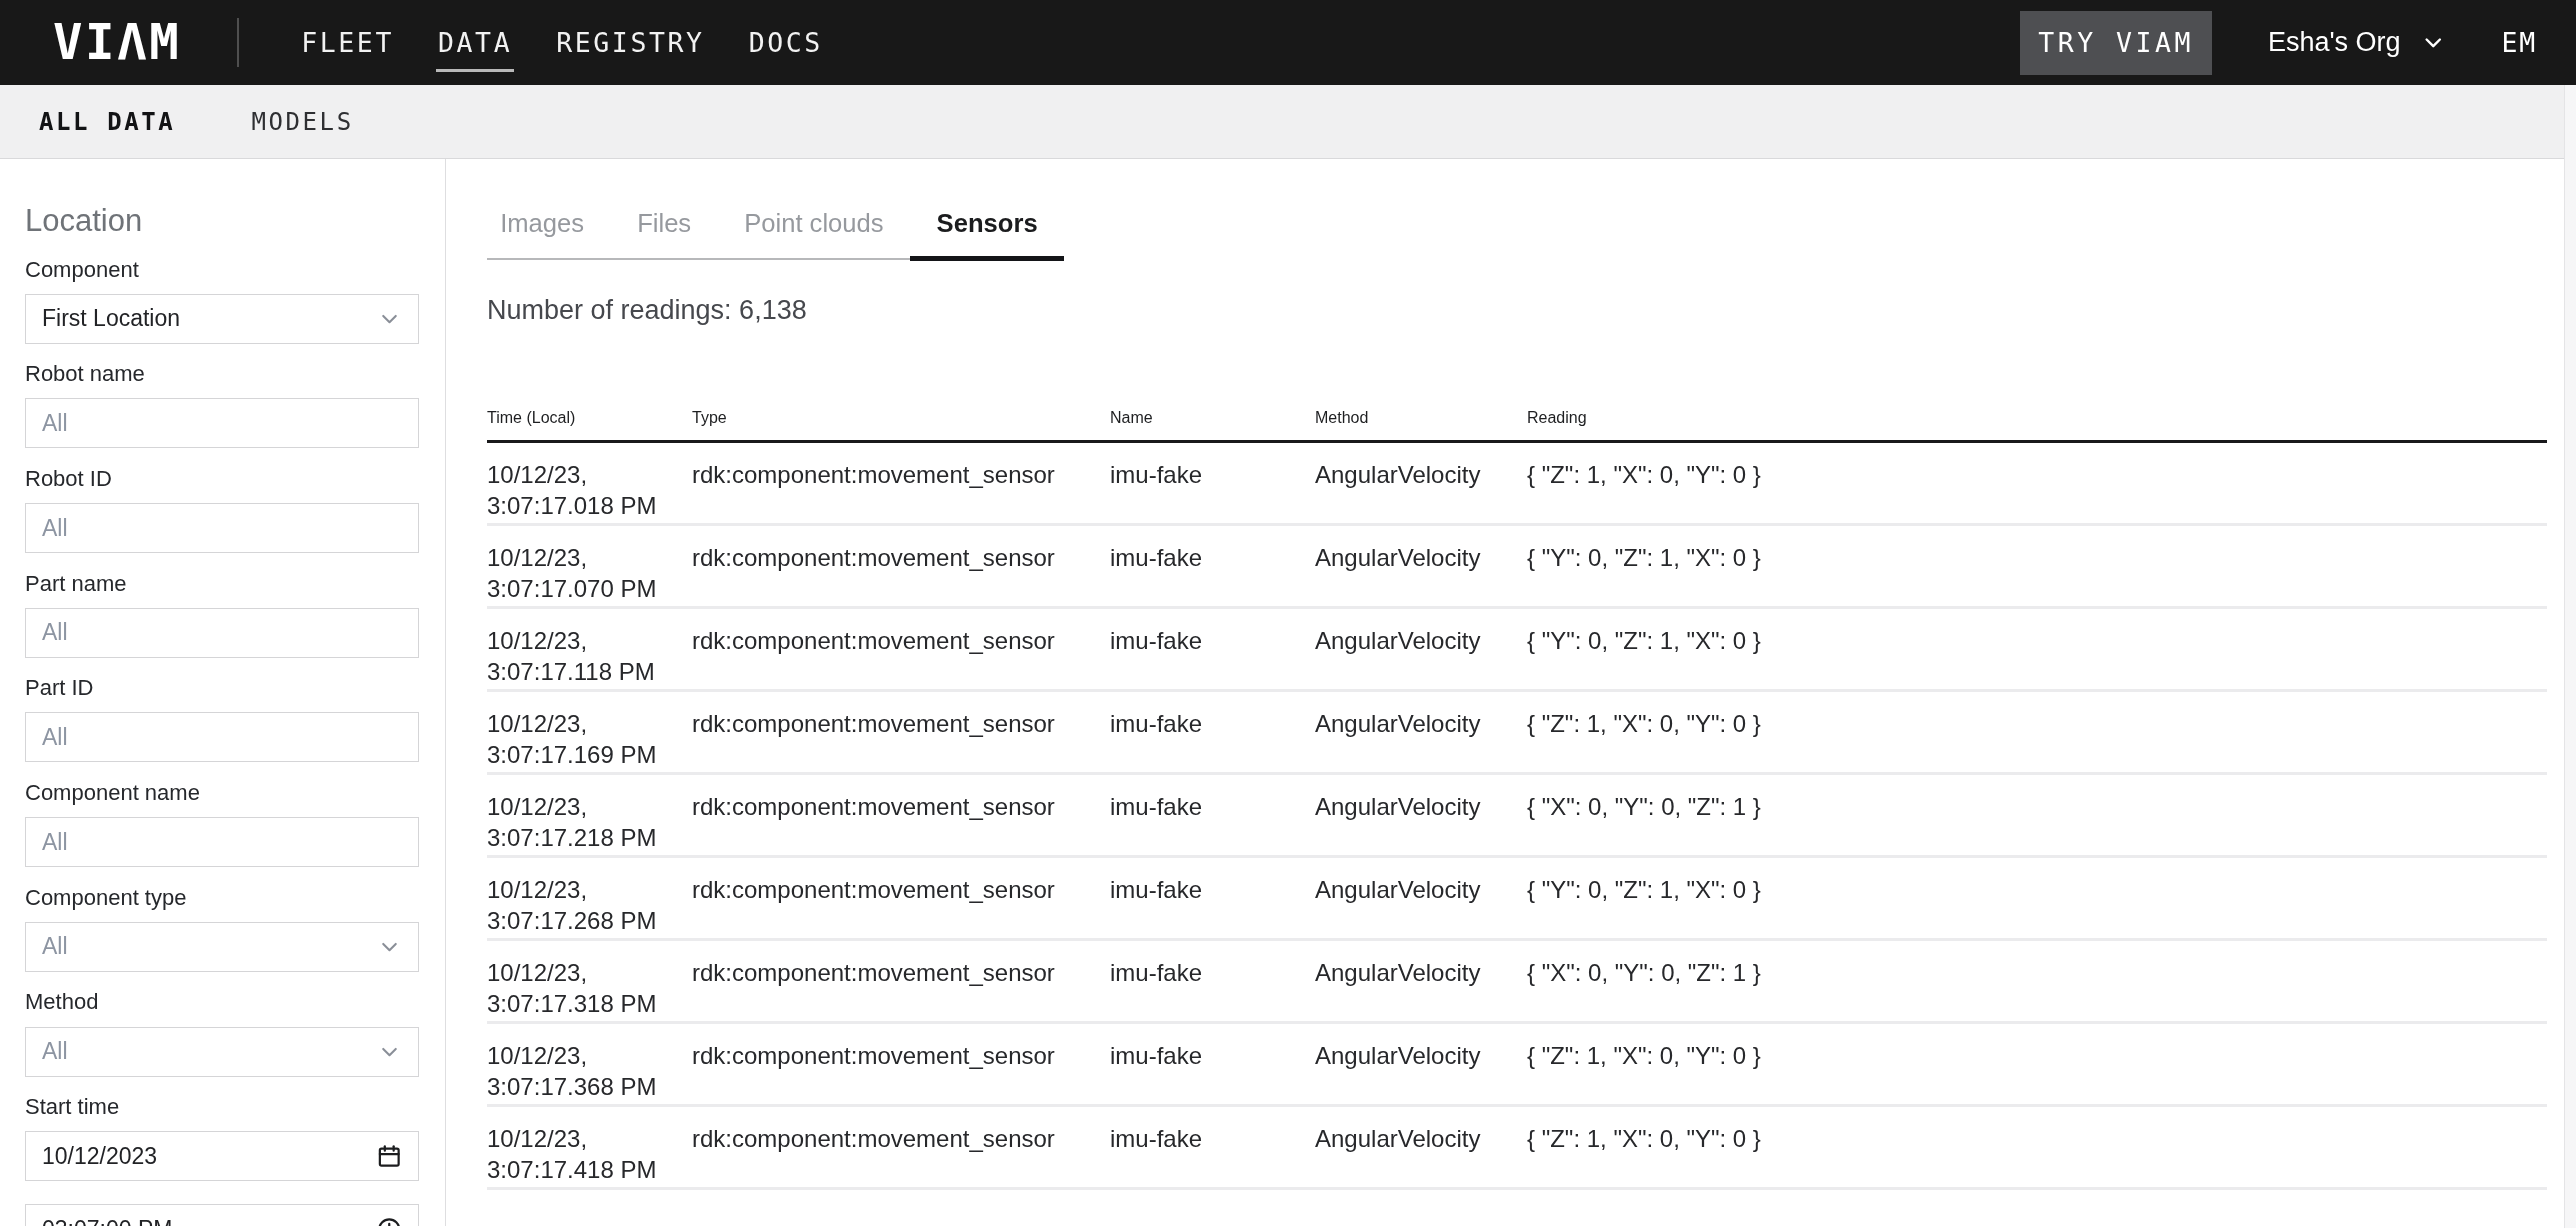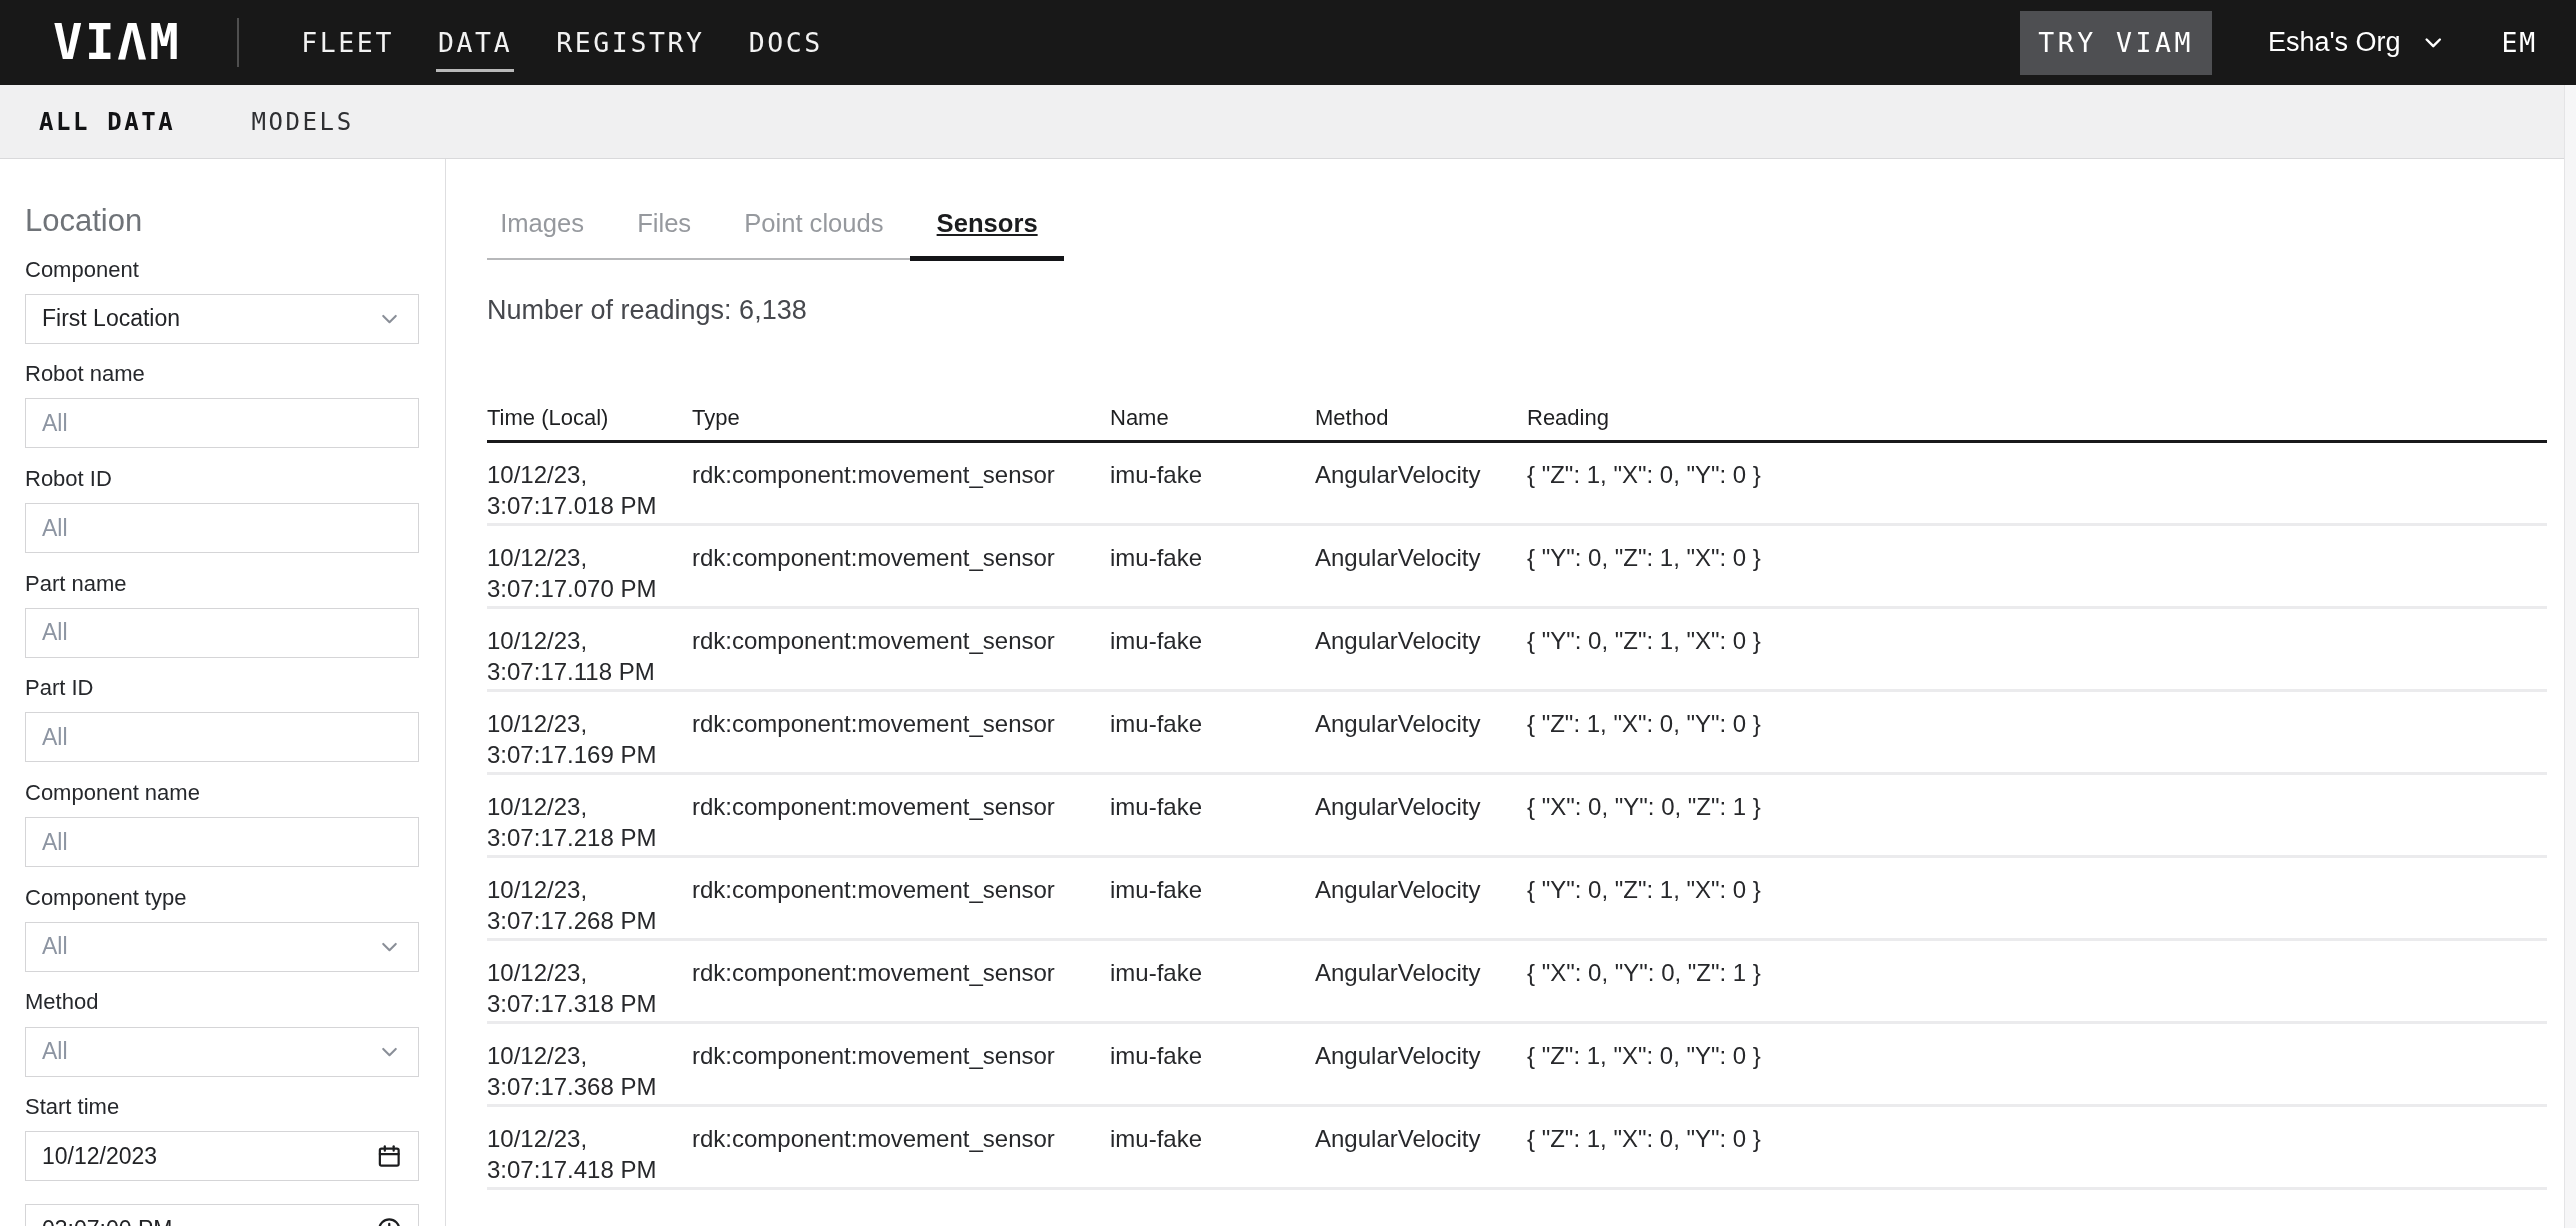--- a/index.html
+++ b/index.html
@@ -79,28 +79,28 @@
 
   
   .main { flex:1; padding-left:41px; overflow:hidden; }
   .tabs { display:flex; margin-top:50px; width:fit-content; border-bottom:2.6px solid #b7b8ba; }
   .tab {
     padding:0 26.5px 17.6px; font-size:25.6px; color:#96999e; cursor:pointer;
     white-space:nowrap;
   }
   .tab:first-child { padding-left:13.2px; }
   .tab.active {
-    color:#1b1c1e; font-weight:700; border-bottom:5.3px solid #141518; margin-bottom:-2.6px;text-decoration:underline;
+    color:#1b1c1e; font-weight:700; border-bottom:5.3px solid #141518; margin-bottom:-2.6px;
   }
   .readings { margin-top:35px; font-size:27px; color:#46484d; }
 
   .table { margin-top:76px; width:2060px; }
   .thead {
     display:grid; grid-template-columns:205px 418px 205px 212px 1fr;
-    font-size:22px; color:#1e1f21; padding-bottom:7px;
+    font-size:16px; color:#1e1f21; padding-bottom:7px;
     border-bottom:3.5px solid #19191b;
   }
   .trow {
     display:grid; grid-template-columns:205px 418px 205px 212px 1fr;
     height:83px; padding-top:16px; border-bottom:3.5px solid #ebebed;
     font-size:24px; color:#27282b;
   }
   .cell { line-height:31px; }
 
   

